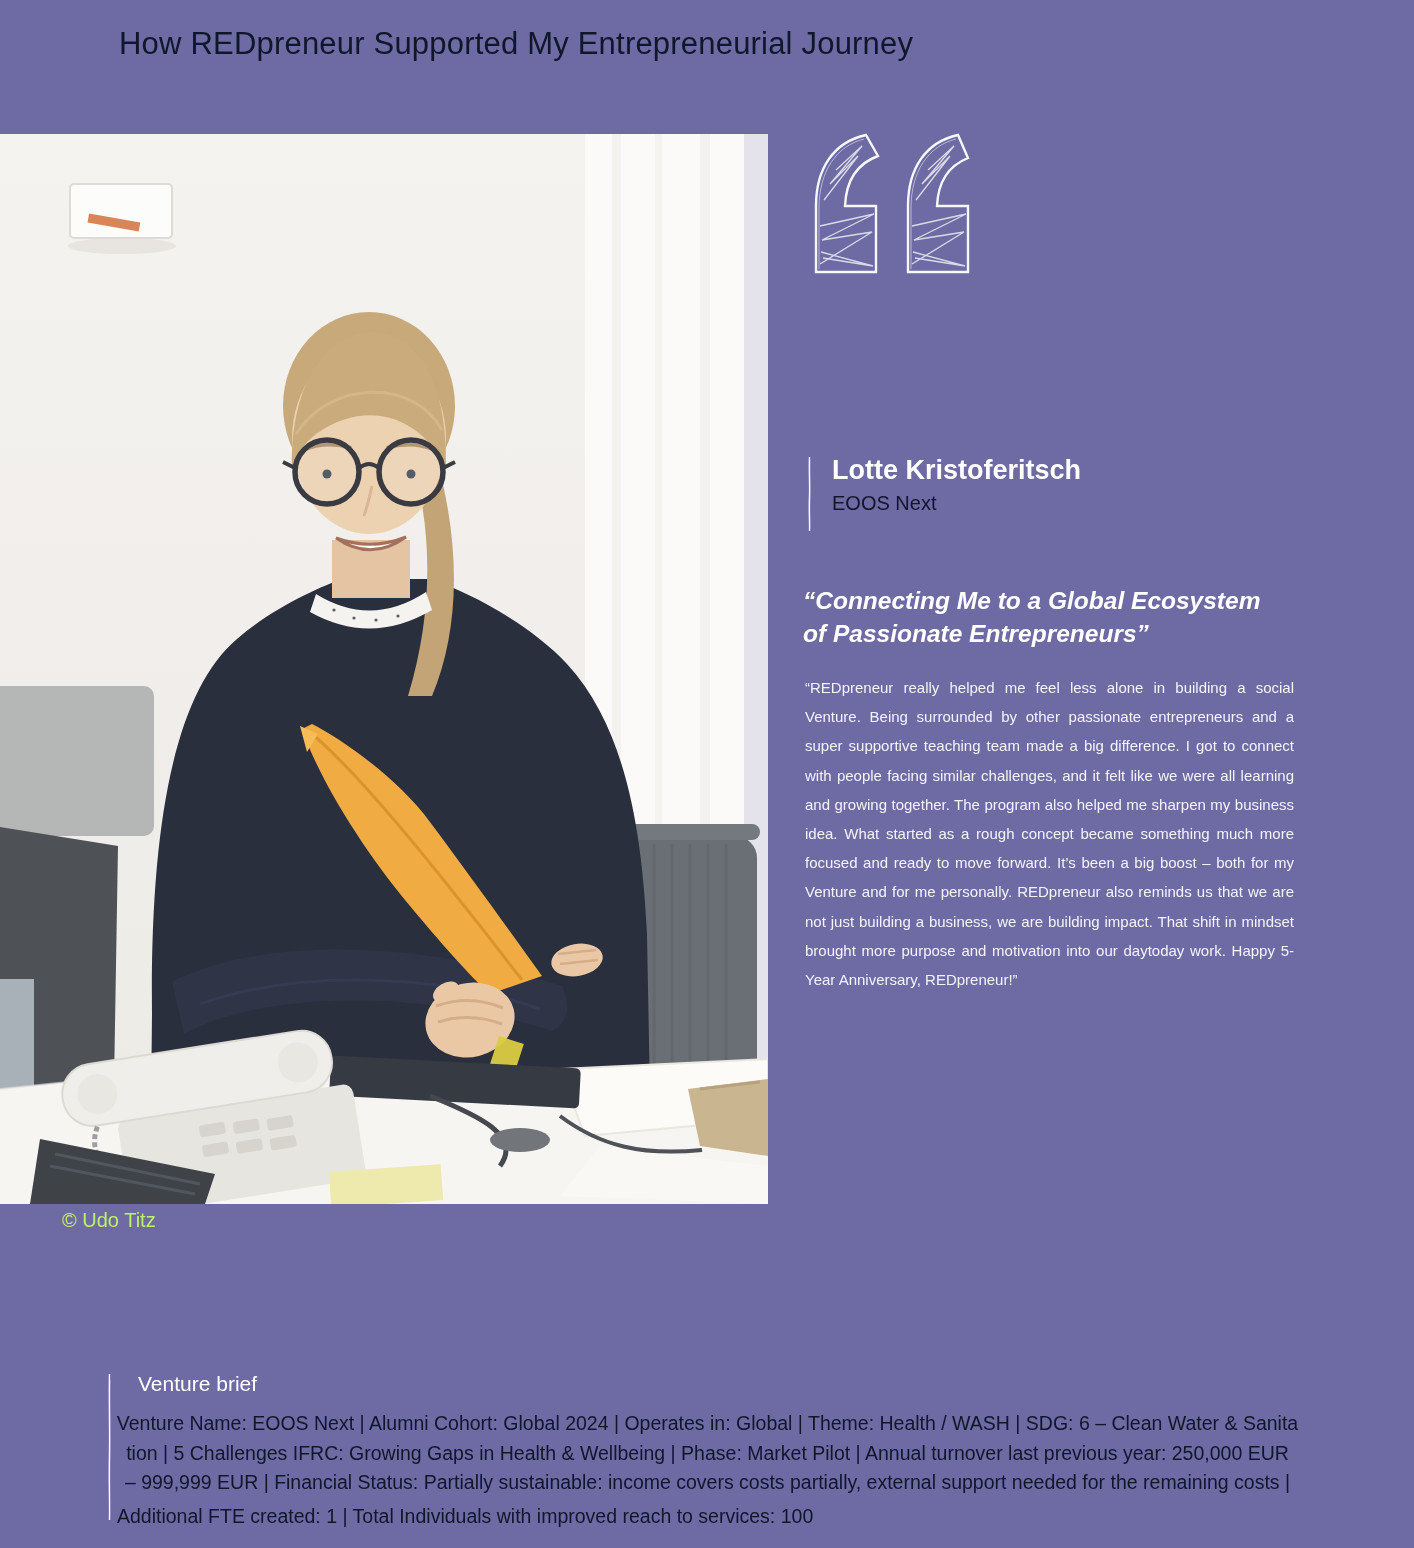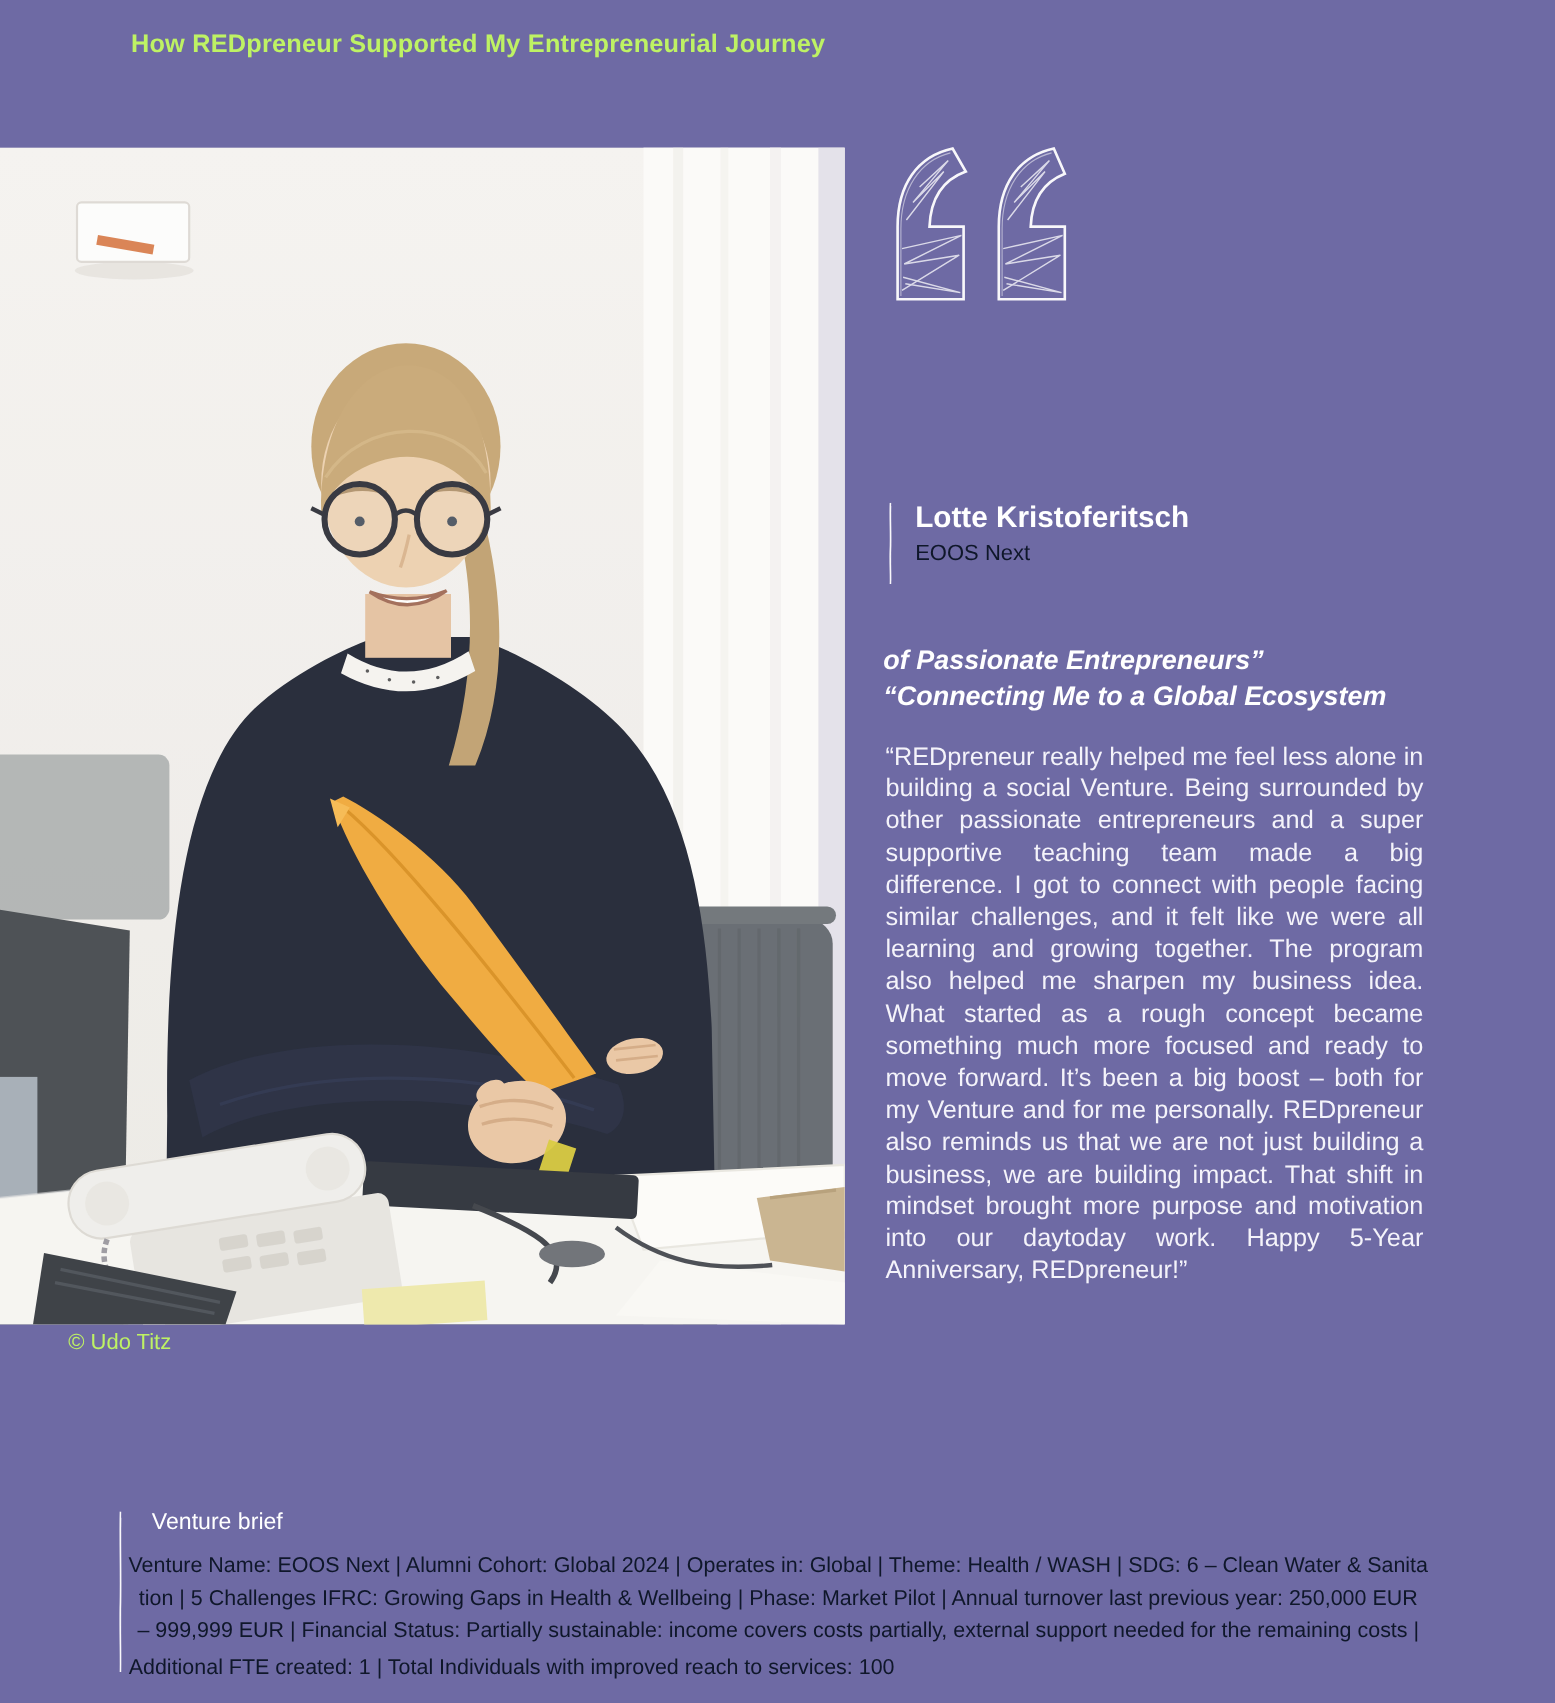--- a/index.html
+++ b/index.html
@@ -4,22 +4,22 @@
 <style>
   html,body{margin:0;padding:0;}
   body{
     width:1414px;height:1548px;position:relative;overflow:hidden;
     background:#6E6AA4;
     font-family:"Liberation Sans", sans-serif;
     color:#ffffff;
   }
   .page-title{
     position:absolute;left:119px;top:26px;
-    font-size:23px;font-weight:bold;letter-spacing:.2px;
-    color:#bef264;white-space:nowrap;
+    font-size:31px;font-weight:normal;letter-spacing:.2px;
+    color:#0f172a;white-space:nowrap;
   }
   .portrait{
     position:absolute;left:0;top:134px;width:768px;height:1070px;
   }
   .portrait svg{display:block;width:768px;height:1070px;}
   .photo-credit{
     position:absolute;left:62px;top:1209px;
     font-size:20px;color:#bef264;
   }
   .quote-marks{
@@ -37,21 +37,21 @@
   .profile-org{
     margin-left:25px;font-size:20px;margin-top:6px;color:#0f172a;
   }
   .quote-headline{
     position:absolute;left:803px;top:584px;width:500px;
     font-size:24.5px;font-weight:bold;font-style:italic;
     line-height:33px;color:#ffffff;
   }
   .quote-body{
     position:absolute;left:805px;top:673px;width:489px;
-    font-size:23px;line-height:29.2px;text-align:justify;
+    font-size:15px;line-height:29.2px;text-align:justify;
     color:#f4f3fa;
   }
   .venture{
     position:absolute;left:115px;top:1372px;width:1185px;
   }
   .venture .sketch-rule{left:-8px;top:2px;height:146px;}
   .venture-heading{
     margin-left:23px;font-size:21px;font-weight:normal;
   }
   .venture-body{
@@ -227,22 +227,22 @@
 <div class="profile">
   <svg class="sketch-rule" viewBox="0 0 6 100" preserveAspectRatio="none" aria-hidden="true">
     <path d="M3,0 C2.2,20 3.8,40 2.8,60 C2.4,75 3.4,90 3,100" stroke="#ffffff" stroke-width="1.7" fill="none" opacity=".95"></path>
     <path d="M3.8,4 C3.1,30 4.1,55 3.3,96" stroke="#ffffff" stroke-width=".7" fill="none" opacity=".5"></path>
   </svg>
   <div class="profile-name">Lotte Kristoferitsch</div>
   <div class="profile-org">EOOS Next</div>
 </div>
 
 <div class="quote-headline">
+  <div>“Connecting Me to a Global Ecosystem</div>
   <div>of Passionate Entrepreneurs”</div>
-  <div>“Connecting Me to a Global Ecosystem</div>
 </div>
 
 <div class="quote-body">“REDpreneur really helped me feel less alone in building a social Venture. Being surrounded by other passionate entrepreneurs and a super supportive teaching team made a big difference. I got to connect with people facing similar challenges, and it felt like we were all learning and growing together. The program also helped me sharpen my business idea. What started as a rough concept became something much more focused and ready to move forward. It’s been a big boost – both for my Venture and for me personally. REDpreneur also reminds us that we are not just building a business, we are building impact. That shift in mindset brought more purpose and motivation into our daytoday work. Happy 5-Year Anniversary, REDpreneur!”</div>
 
 <div class="venture">
   <svg class="sketch-rule" viewBox="0 0 6 100" preserveAspectRatio="none" aria-hidden="true" style="position:absolute;">
     <path d="M3,0 C2.2,20 3.8,40 2.8,60 C2.4,75 3.4,90 3,100" stroke="#ffffff" stroke-width="1.7" fill="none" opacity=".95"></path>
     <path d="M3.8,4 C3.1,30 4.1,55 3.3,96" stroke="#ffffff" stroke-width=".7" fill="none" opacity=".5"></path>
   </svg>
   <div class="venture-heading">Venture brief</div>

